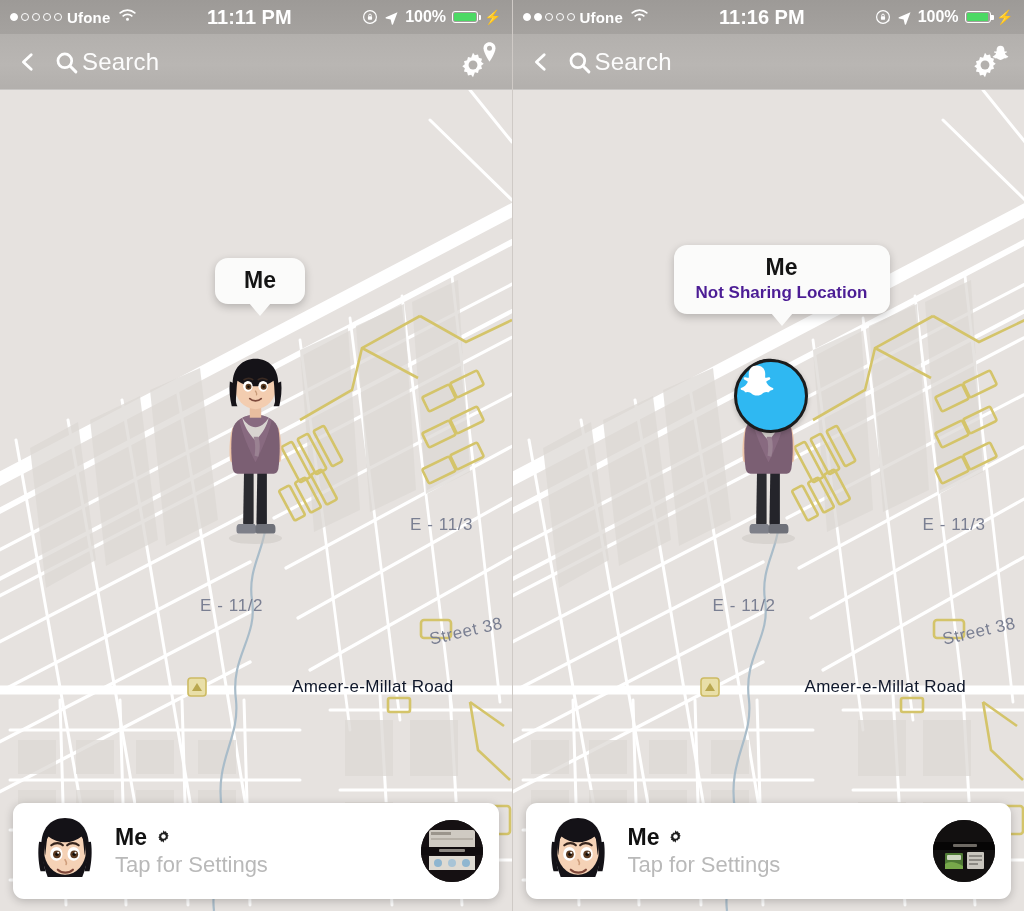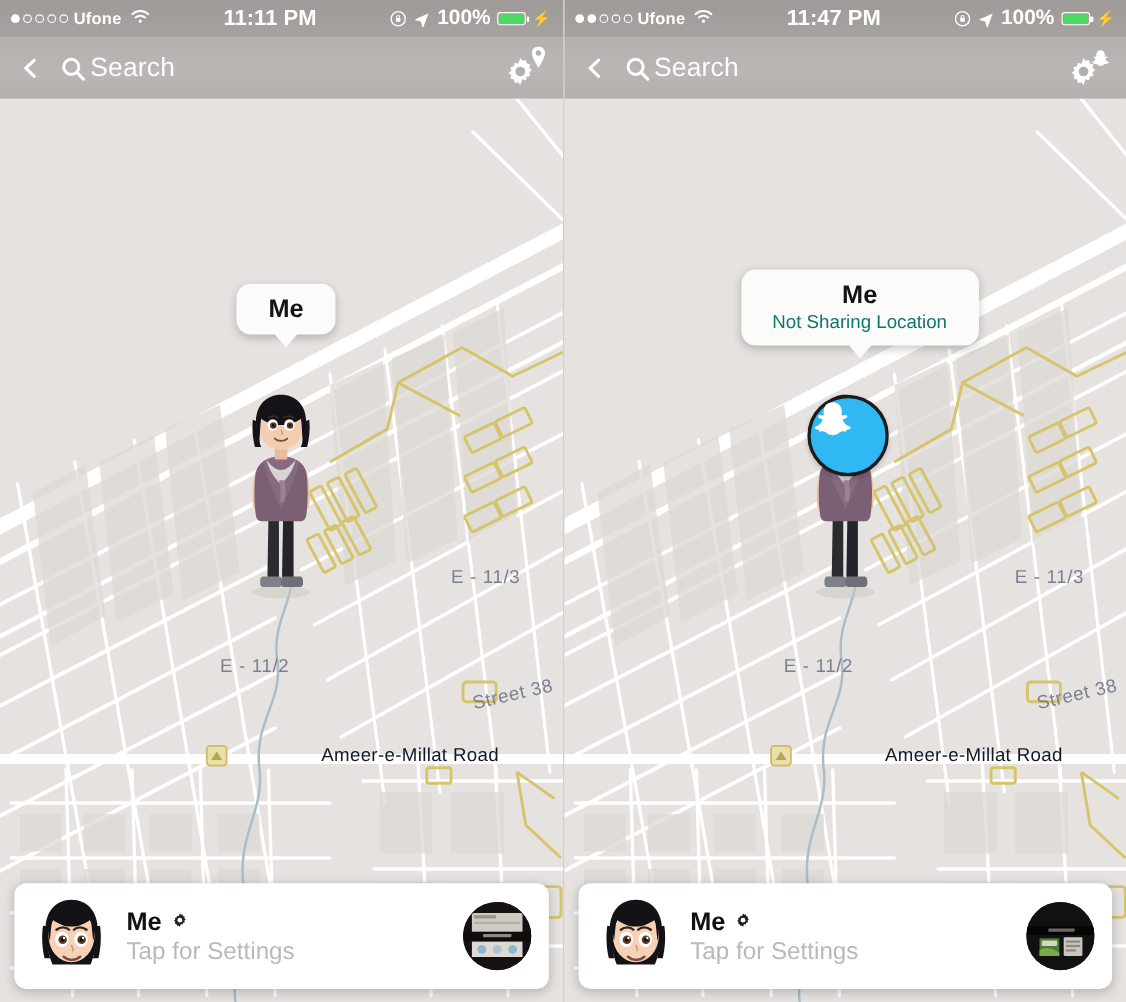--- a/index.html
+++ b/index.html
@@ -26,21 +26,21 @@
   }
   .sb-left{display:flex;align-items:center;gap:5px;flex:0 0 auto;}
   .dots{display:flex;align-items:center;gap:3px;}
   .dot{width:8px;height:8px;border-radius:50%;border:1.4px solid #fff;box-sizing:border-box;}
   .dot.on{background:#fff;}
   .carrier{font-size:15px;letter-spacing:.2px;}
   .wifi{margin-left:2px;display:inline-block;}
   .sb-center{flex:1 1 auto;display:flex;justify-content:center;}
   .clock{font-size:20px;}
   .sb-right{display:flex;align-items:center;gap:6px;flex:0 0 auto;}
-  .pct{font-size:19px;}
+  .pct{font-size:16px;}
   .battery{
     width:26px;height:12px;border:1.6px solid #fff;border-radius:3px;
     position:relative;box-sizing:border-box;padding:1.4px;
   }
   .battery:after{
     content:"";position:absolute;right:-4px;top:3px;width:2.5px;height:5px;
     background:#fff;border-radius:0 1px 1px 0;
   }
   .battery i{display:block;height:100%;background:#4cd964;border-radius:1px;}
   .bolt{font-size:14px;line-height:1;}
@@ -80,21 +80,21 @@
     box-shadow:0 3px 9px rgba(0,0,0,.22);
     padding:10px 22px 11px;text-align:center;z-index:12;cursor:pointer;
   }
   .bubble:after{
     content:"";position:absolute;left:50%;bottom:-12px;
     margin-left:-11px;width:0;height:0;
     border-left:11px solid transparent;border-right:11px solid transparent;
     border-top:13px solid #fbfbfa;
   }
   .bubble .b-title{font-size:23px;font-weight:bold;color:#141414;line-height:1.1;}
-  .bubble .b-sub{font-size:17px;color:#0f766e;margin-top:3px;line-height:1.15;}
+  .bubble .b-sub{font-size:17px;color:#4c1d95;margin-top:3px;line-height:1.15;font-weight:bold;}
 
   
   .mapavatar{position:absolute;z-index:10;}
   .ghostbadge{
     position:absolute;border-radius:50%;
     background:#2fb8f2;border:3.5px solid #1c1c1c;
     display:flex;align-items:center;justify-content:center;z-index:14;
     box-shadow:0 2px 5px rgba(0,0,0,.2);cursor:pointer;
   }
 
@@ -483,21 +483,21 @@
             <i class="dot"></i>
         </span>
         <span class="carrier">Ufone</span>
         <span class="wifi">
           <svg width="19" height="15">
               <use href="#sym-wifi"></use>
             </svg>
         </span>
       </div>
       <div class="sb-center">
-        <span class="clock">11:47 PM</span>
+        <span class="clock">11:16 PM</span>
       </div>
       <div class="sb-right">
         <span>
           <svg width="16" height="16" style="display:block">
               <use href="#sym-rotlock"></use>
             </svg>
         </span>
         <span>
           <svg width="15" height="15" style="display:block">
               <use href="#sym-locarrow"></use>

